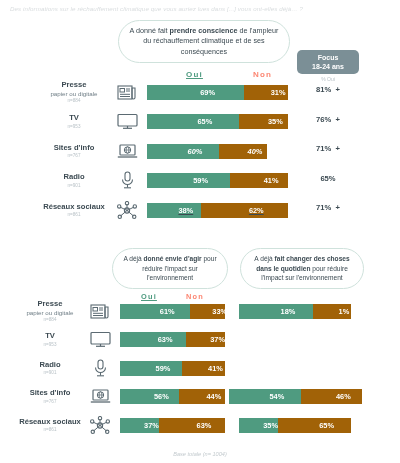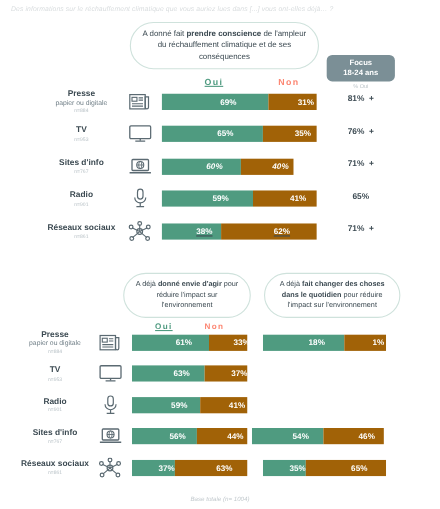--- a/index.html
+++ b/index.html
@@ -348,21 +348,21 @@
           <circle cx="10.5" cy="7" r="3.2" fill="none" stroke="#5b6a72" stroke-width="1"></circle>
           <ellipse cx="10.5" cy="7" rx="1.4" ry="3.2" fill="none" stroke="#5b6a72" stroke-width="0.8"></ellipse>
           <line x1="7.3" y1="7" x2="13.7" y2="7" stroke="#5b6a72" stroke-width="0.8"></line>
           <line x1="0.8" y1="14" x2="20.2" y2="14" stroke="#5b6a72" stroke-width="1.3"></line>
         </svg>
       </div>
       <div class="bar" style="width: 105px; margin-left: 7px;">
         <div class="seg oui" style="width: 56%;">56%</div>
         <div class="seg non" style="width: 44%;">44%</div>
       </div>
-      <div class="bar" style="width: 120px; margin-left: 4px;">
+      <div class="bar" style="width: 133px; margin-left: 4px;">
         <div class="seg oui" style="width: 54%;">54%</div>
         <div class="seg non" style="width: 46%;">46%</div>
       </div>
     </div>
     <div class="row" style="top: 414px; left: 18px; width: 360px; height: 22px;">
       <div class="rlabel" style="width: 64px;">
         <div class="name">Réseaux sociaux</div>
         <div class="n">n=861</div>
       </div>
       <div class="icon-cell" style="margin-left: 5px;">

